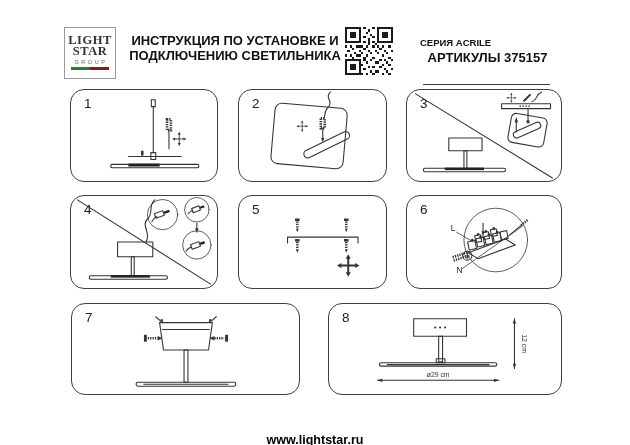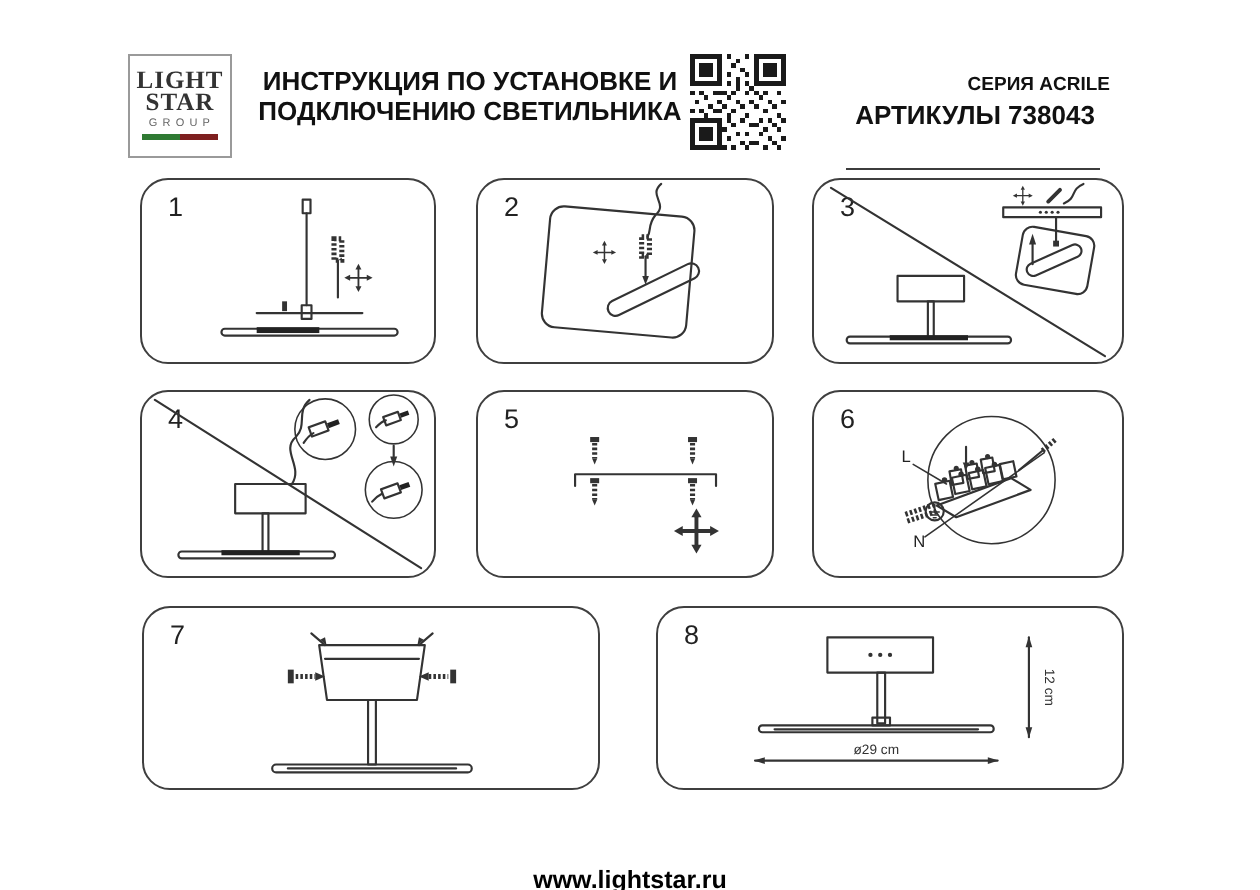--- a/index.html
+++ b/index.html
@@ -12,21 +12,21 @@
             letter-spacing:.5px;color:#333;margin-top:7px;}
   #logo .l2{font-family:"Liberation Serif",serif;font-weight:bold;font-size:12.5px;line-height:11px;
             letter-spacing:.5px;color:#333;}
   #logo .l3{font-size:5.5px;letter-spacing:2.6px;color:#666;margin-top:2px;text-indent:2px;}
   #logo .bar{margin:2px auto 0;width:38px;height:2.5px;display:flex;}
   #logo .bar .g{flex:1;background:#2f7a33;}
   #logo .bar .r{flex:1;background:#7e1f1f;}
   #title{position:absolute;left:126px;top:33px;width:218px;text-align:center;
          font-weight:bold;font-size:13px;line-height:15px;color:#111;}
   #qr{position:absolute;left:345px;top:27px;width:48px;height:48px;}
-  #series{position:absolute;left:420px;top:37px;width:135px;text-align:right;
+  #series{position:absolute;left:420px;top:37px;width:135px;text-align:left;
           font-weight:bold;font-size:9.5px;color:#111;}
   #articles{position:absolute;left:420px;top:50px;width:135px;text-align:center;
             font-weight:bold;font-size:13px;color:#111;}
   #right-rule{position:absolute;left:423px;top:84px;width:127px;height:1px;background:#3c3c3c;}
   
   .panel{position:absolute;border:1.4px solid #3f3f3f;border-radius:14px;background:#fff;box-sizing:border-box;}
   .num{position:absolute;left:13px;top:6px;font-size:13.5px;color:#222;}
   .panel svg{position:absolute;left:0;top:0;width:100%;height:100%;}
   .ln{stroke:#333;fill:none;stroke-width:1.1;stroke-linecap:round;stroke-linejoin:round;}
   .lt{stroke:#333;fill:none;stroke-width:.8;stroke-linecap:round;}
@@ -145,21 +145,21 @@
         <rect x="8" y="18" width="1" height="1"></rect>
         <rect x="11" y="19" width="1" height="1"></rect>
       <rect x="13" y="19" width="1" height="1"></rect>
         <rect x="9" y="20" width="1" height="1"></rect>
         <rect x="7" y="20" width="1" height="1"></rect>
       <rect x="12" y="20" width="1" height="1"></rect>
     </g>
   </svg>
 
   <div id="series">СЕРИЯ ACRILE</div>
-  <div id="articles">АРТИКУЛЫ 738043</div>
+  <div id="articles">АРТИКУЛЫ 375157</div>
   <div id="right-rule"></div>
 
   <div class="panel" style="left:70px;top:89px;width:148px;height:93px;">
     <div class="num">1</div>
     <svg viewBox="0 0 148 93">
       <defs>
         <g id="cr1">
           <line class="ln" x1="-5" y1="0" x2="5" y2="0"></line>
             <line class="ln" x1="0" y1="-5" x2="0" y2="5"></line>
           <polygon class="fl" points="5,-1.8 8.5,0 5,1.8"></polygon>

